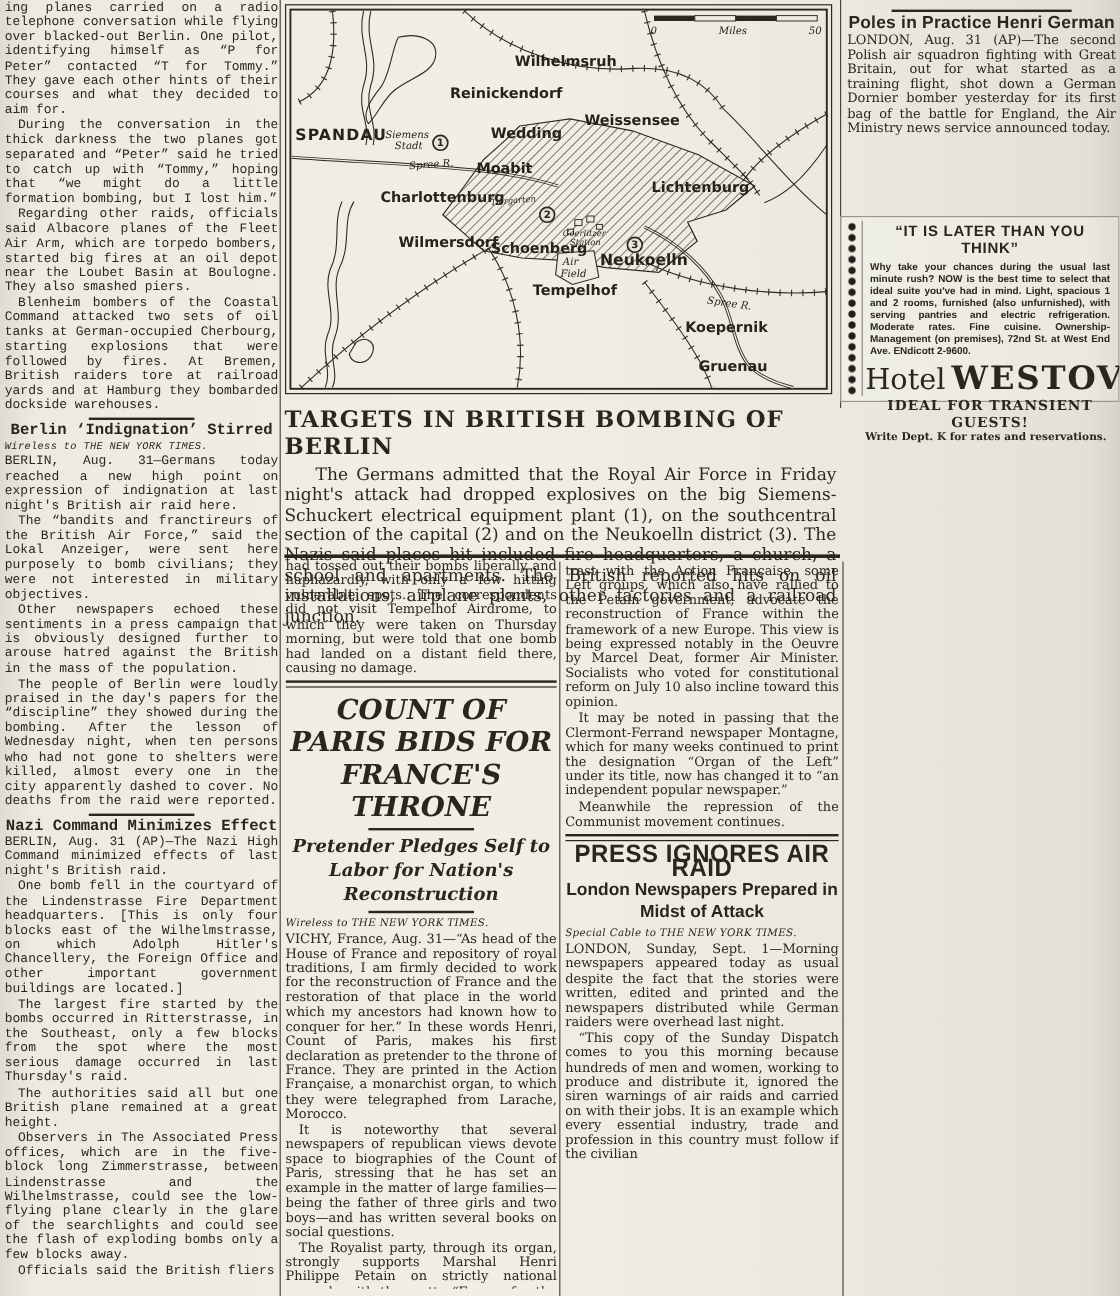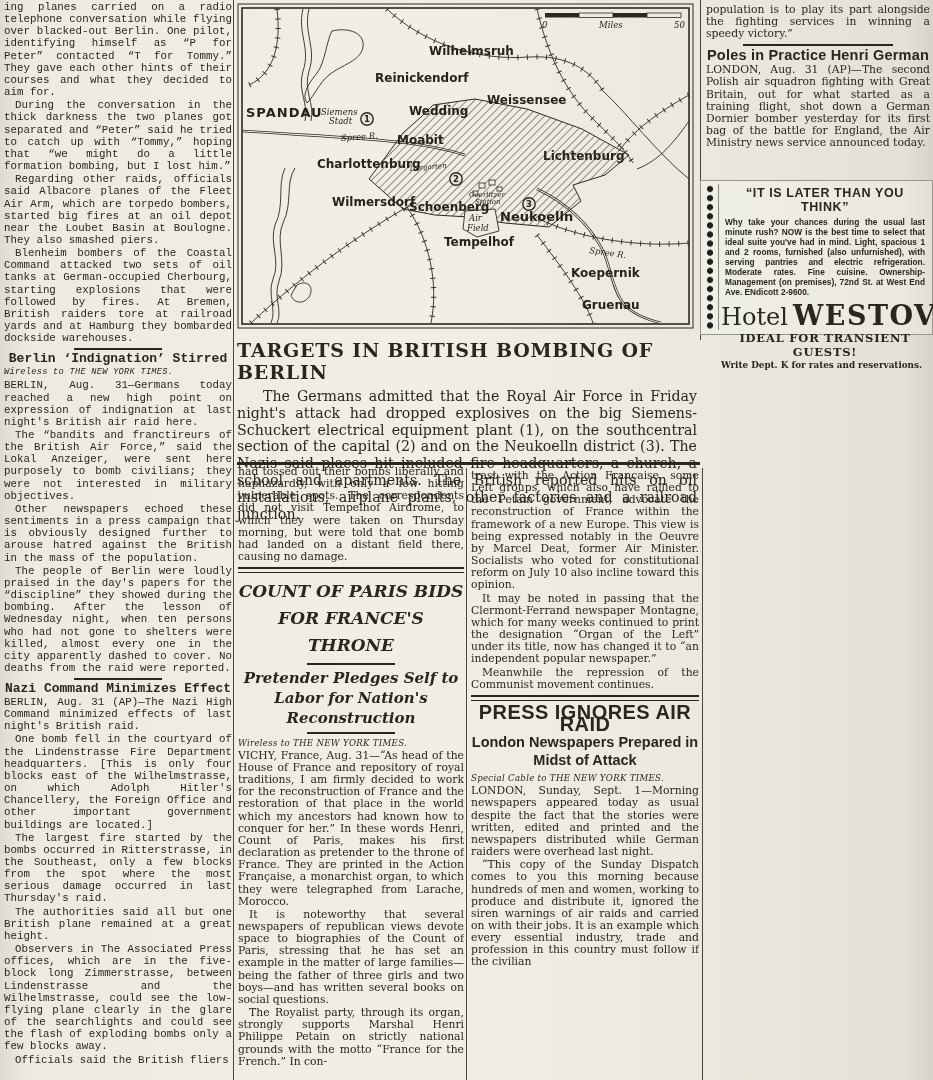--- a/index.html
+++ b/index.html
@@ -11,21 +11,21 @@
   .col p.noindent{text-indent:0;}
   .shead{font-weight:700;text-align:center;font-size:13px;text-indent:0 !important;margin:2px 0 1px;}
   .credit{text-align:left;font-size:8.6px;text-indent:0 !important;letter-spacing:.3px;margin:1px 0 2px;font-style:italic;}
   .rule{height:1.7px;background:#29261f;width:88px;margin:4px auto 3px;}
   .rule.wide{width:150px;}
   .dblrule{border-top:2px solid #29261f;border-bottom:1px solid #29261f;height:3px;margin:4px 0 5px;}
   .vdiv{position:absolute;width:1px;background:#4a463c;}
   .caption-title{font-weight:700;font-size:19px;letter-spacing:.8px;margin:3px 0 5px;}
   .caption-body{font-size:14.2px;line-height:16.8px;text-align:justify;text-indent:26px;}
   .hrule-heavy{position:absolute;height:2.5px;background:#29261f;}
-  .ihead{font-style:italic;font-weight:700;font-size:17px;line-height:27px;text-align:center;font-family:"DejaVu Serif",serif;margin:2px 0;}
+  .ihead{font-style:italic;font-weight:700;font-size:23px;line-height:27px;text-align:center;font-family:"DejaVu Serif",serif;margin:2px 0;}
   .isub{font-style:italic;font-weight:700;font-size:15px;line-height:20px;text-align:center;margin:2px 0;}
   .sanshead{font-family:"Liberation Sans",sans-serif;font-weight:700;text-align:center;}
   .press-head{font-size:21px;letter-spacing:.5px;transform:scaleX(.95);margin:2px 0 3px;}
   .press-sub{font-size:14.5px;line-height:18px;margin:2px 0 3px;}
   .poles-head{font-size:14.5px;letter-spacing:.2px;margin:2px 0 3px;}
   
   #ad{position:absolute;left:700px;top:180px;width:231px;height:153px;border:1px solid #9a968a;background:rgba(255,255,255,.25);}
   #ad .dots{position:absolute;left:2px;top:3px;width:15px;height:146px;
             background-image:radial-gradient(circle at 7px 5px,#211e19 2.7px,rgba(0,0,0,0) 3.4px);
             background-size:15px 9.1px;background-repeat:repeat-y;border-right:1px solid #8a867c;}
@@ -209,21 +209,20 @@
     <p>Meanwhile the repression of the Communist movement continues.</p>
     <div class="dblrule"></div>
     <div class="sanshead press-head">PRESS IGNORES AIR RAID</div>
     <div class="sanshead press-sub">London Newspapers Prepared in Midst of Attack</div>
     <p class="credit">Special Cable to THE NEW YORK TIMES.</p>
     <p class="noindent">LONDON, Sunday, Sept. 1—Morning newspapers appeared today as usual despite the fact that the stories were written, edited and printed and the newspapers distributed while German raiders were overhead last night.</p>
     <p>“This copy of the Sunday Dispatch comes to you this morning because hundreds of men and women, working to produce and distribute it, ignored the siren warnings of air raids and carried on with their jobs. It is an example which every essential industry, trade and profession in this country must follow if the civilian</p>
   </div>
 
   <div class="col" style="left:706px;top:4px;width:224px;">
-    <p class="noindent">population is to play its part alongside the fighting services in winning a speedy victory.”</p>
     <div class="rule wide"></div>
     <div class="sanshead poles-head">Poles in Practice Henri German</div>
     <p class="noindent">LONDON, Aug. 31 (AP)—The second Polish air squadron fighting with Great Britain, out for what started as a training flight, shot down a German Dornier bomber yesterday for its first bag of the battle for England, the Air Ministry news service announced today.</p>
   </div>
 
   <div id="ad">
     <div class="dots"></div>
     <div class="inner">
       <div class="ad-quote">“IT IS LATER THAN YOU THINK”</div>
       <div class="ad-body">Why take your chances during the usual last minute rush? NOW is the best time to select that ideal suite you've had in mind. Light, spacious 1 and 2 rooms, furnished (also unfurnished), with serving pantries and electric refrigeration. Moderate rates. Fine cuisine. Ownership-Management (on premises), 72nd St. at West End Ave. ENdicott 2-9600.</div>

